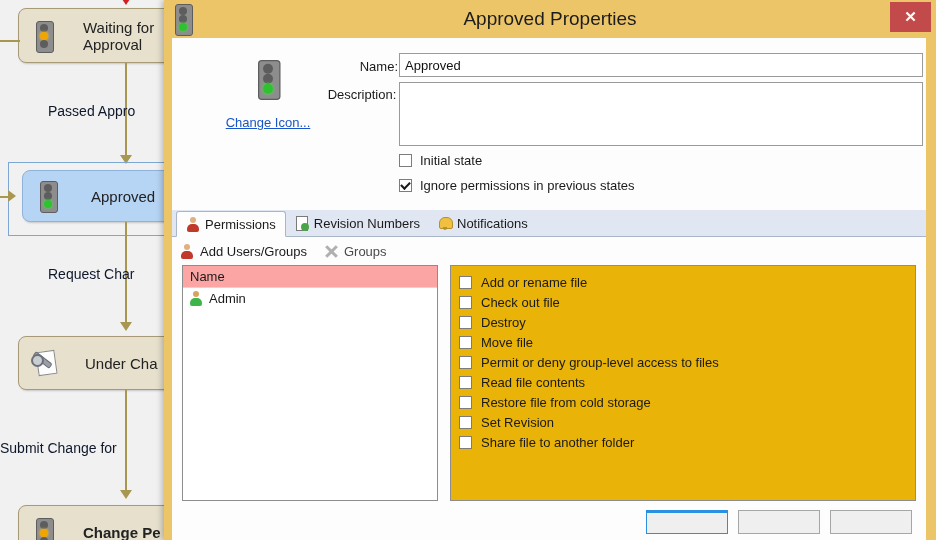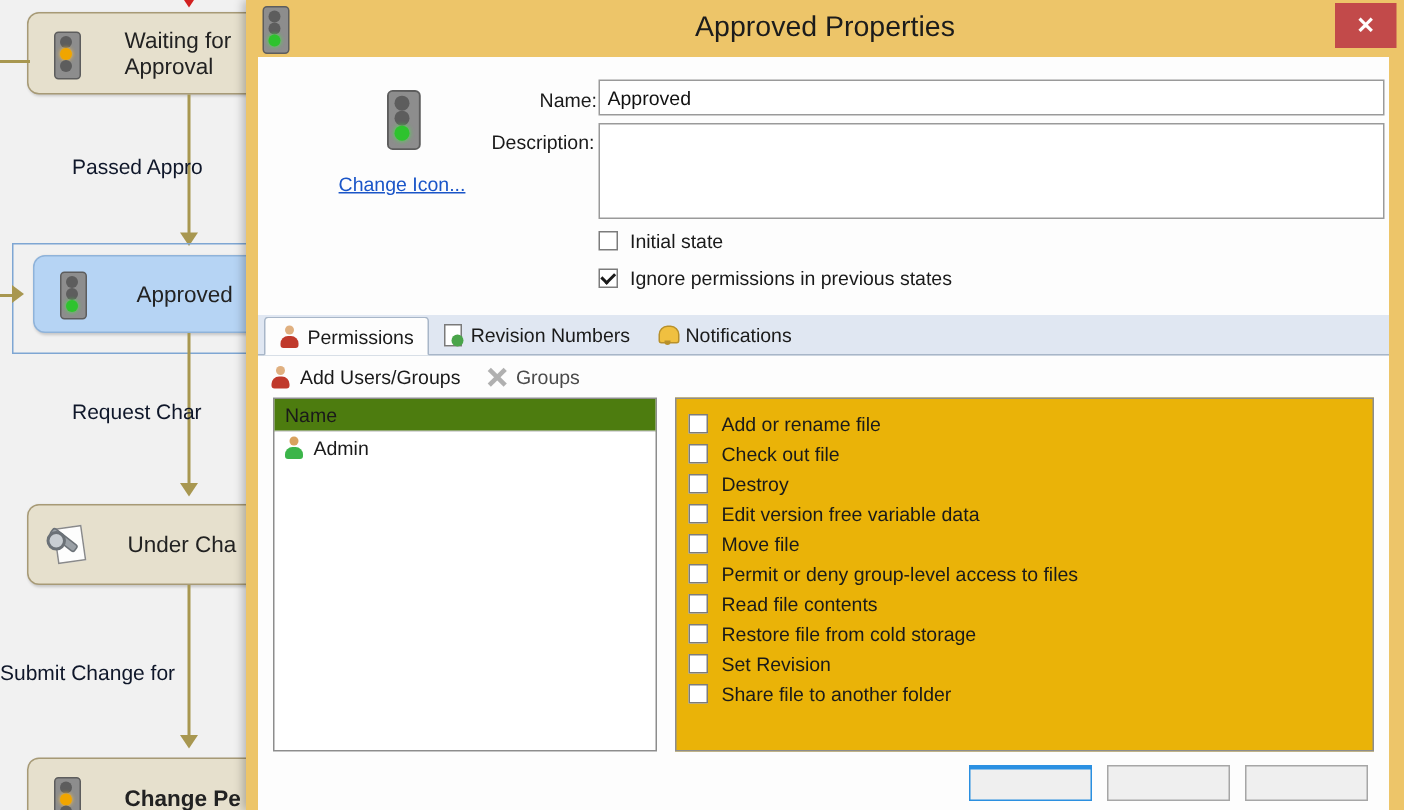--- a/index.html
+++ b/index.html
@@ -101,21 +101,21 @@
   .tab.active{background:#fdfdfd;border:1px solid #a8b6c8;border-bottom:1px solid #fdfdfd;border-radius:3px 3px 0 0;margin-bottom:-1px;}
 
   
   #cmdbar{height:28px;display:flex;align-items:center;gap:18px;padding-left:8px;background:#fdfdfd;}
   .cmdbtn{display:flex;align-items:center;gap:6px;font-size:13px;cursor:pointer;color:#1a1a1a;}
   .cmdbtn.disabled{color:#4a4a4a;}
 
   
   #panels{position:relative;height:236px;padding:0 10px;box-sizing:border-box;display:flex;gap:12px;background:#fdfdfd;}
   #name-panel{width:256px;border:1px solid #8d8d8d;background:#fff;box-sizing:border-box;display:flex;flex-direction:column;}
-  #name-header{height:21px;line-height:21px;padding-left:7px;font-size:13px;border-bottom:1px solid #d8d8d8;background:#4d7c0f;}
+  #name-header{height:21px;line-height:21px;padding-left:7px;font-size:13px;border-bottom:1px solid #d8d8d8;background:#fca5a5;}
   #name-list{flex:1;overflow:hidden;}
   .name-item{display:flex;align-items:center;gap:6px;padding:3px 0 0 6px;font-size:13px;cursor:pointer;}
   #perm-panel{flex:1;border:1px solid #8d8d8d;background:#eab308;box-sizing:border-box;padding:6px 0 0 8px;overflow:hidden;}
   .perm-item{display:flex;align-items:center;gap:9px;height:20px;font-size:13px;cursor:pointer;}
 
   
   #btnbar{position:absolute;left:0;right:0;bottom:0;height:30px;display:flex;justify-content:flex-end;gap:10px;padding-right:14px;box-sizing:border-box;}
   .dlgbtn{width:82px;height:24px;box-sizing:border-box;border:1px solid #a6a6a6;background:#efefef;font-size:13px;cursor:pointer;font-family:"Liberation Sans",sans-serif;}
   .dlgbtn.primary{border-color:#2a8fe0;border-top-width:3px;border-top-color:#2a90e2;}
 
@@ -309,24 +309,20 @@
         <div class="perm-item">
             <span class="cbox"></span>
             <span>Check out file</span>
           </div>
         <div class="perm-item">
             <span class="cbox"></span>
             <span>Destroy</span>
           </div>
         <div class="perm-item">
             <span class="cbox"></span>
-            <span>Edit version free variable data</span>
-          </div>
-        <div class="perm-item">
-            <span class="cbox"></span>
             <span>Move file</span>
           </div>
         <div class="perm-item">
             <span class="cbox"></span>
             <span>Permit or deny group-level access to files</span>
           </div>
         <div class="perm-item">
             <span class="cbox"></span>
             <span>Read file contents</span>
           </div>

